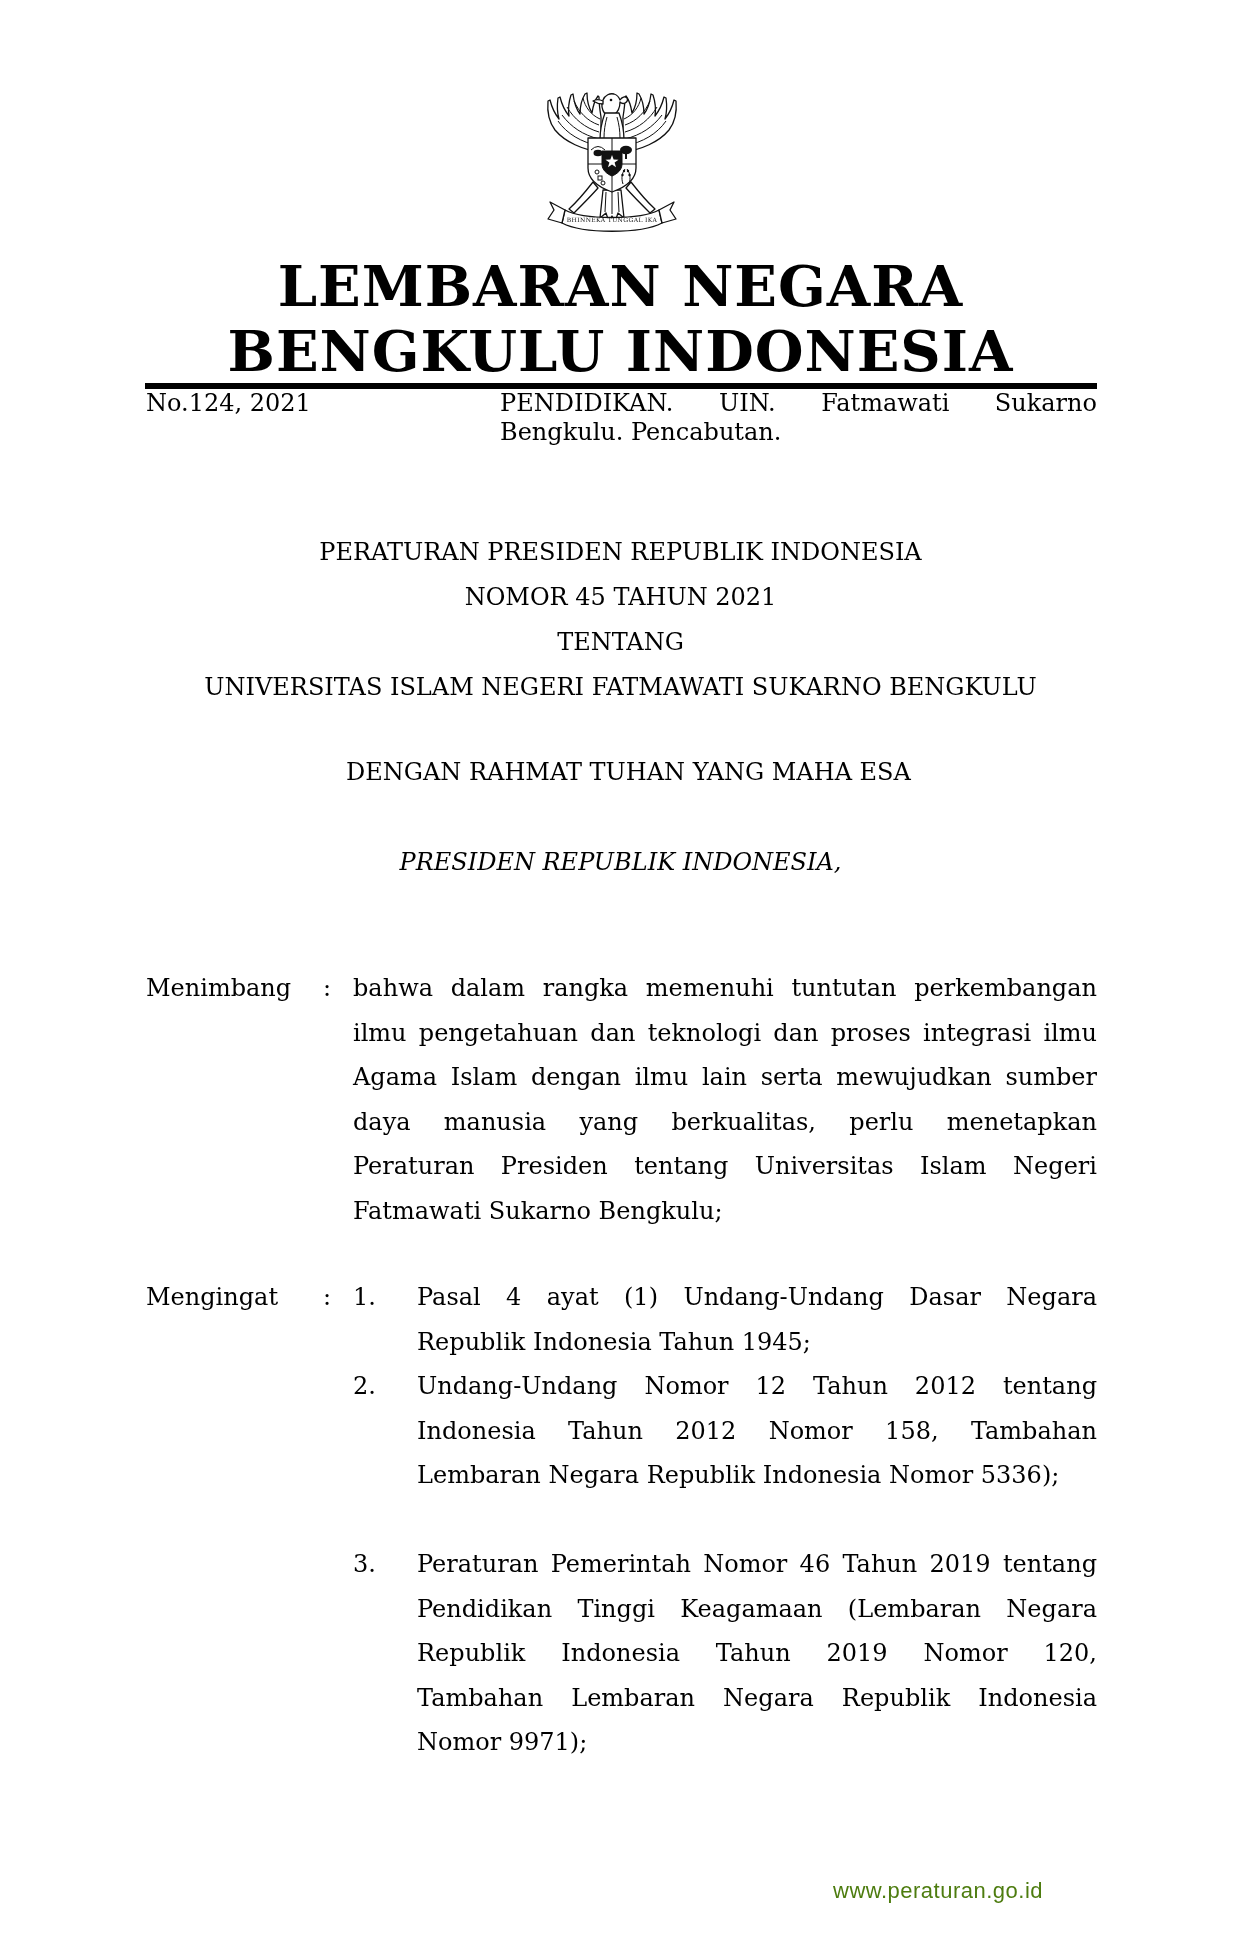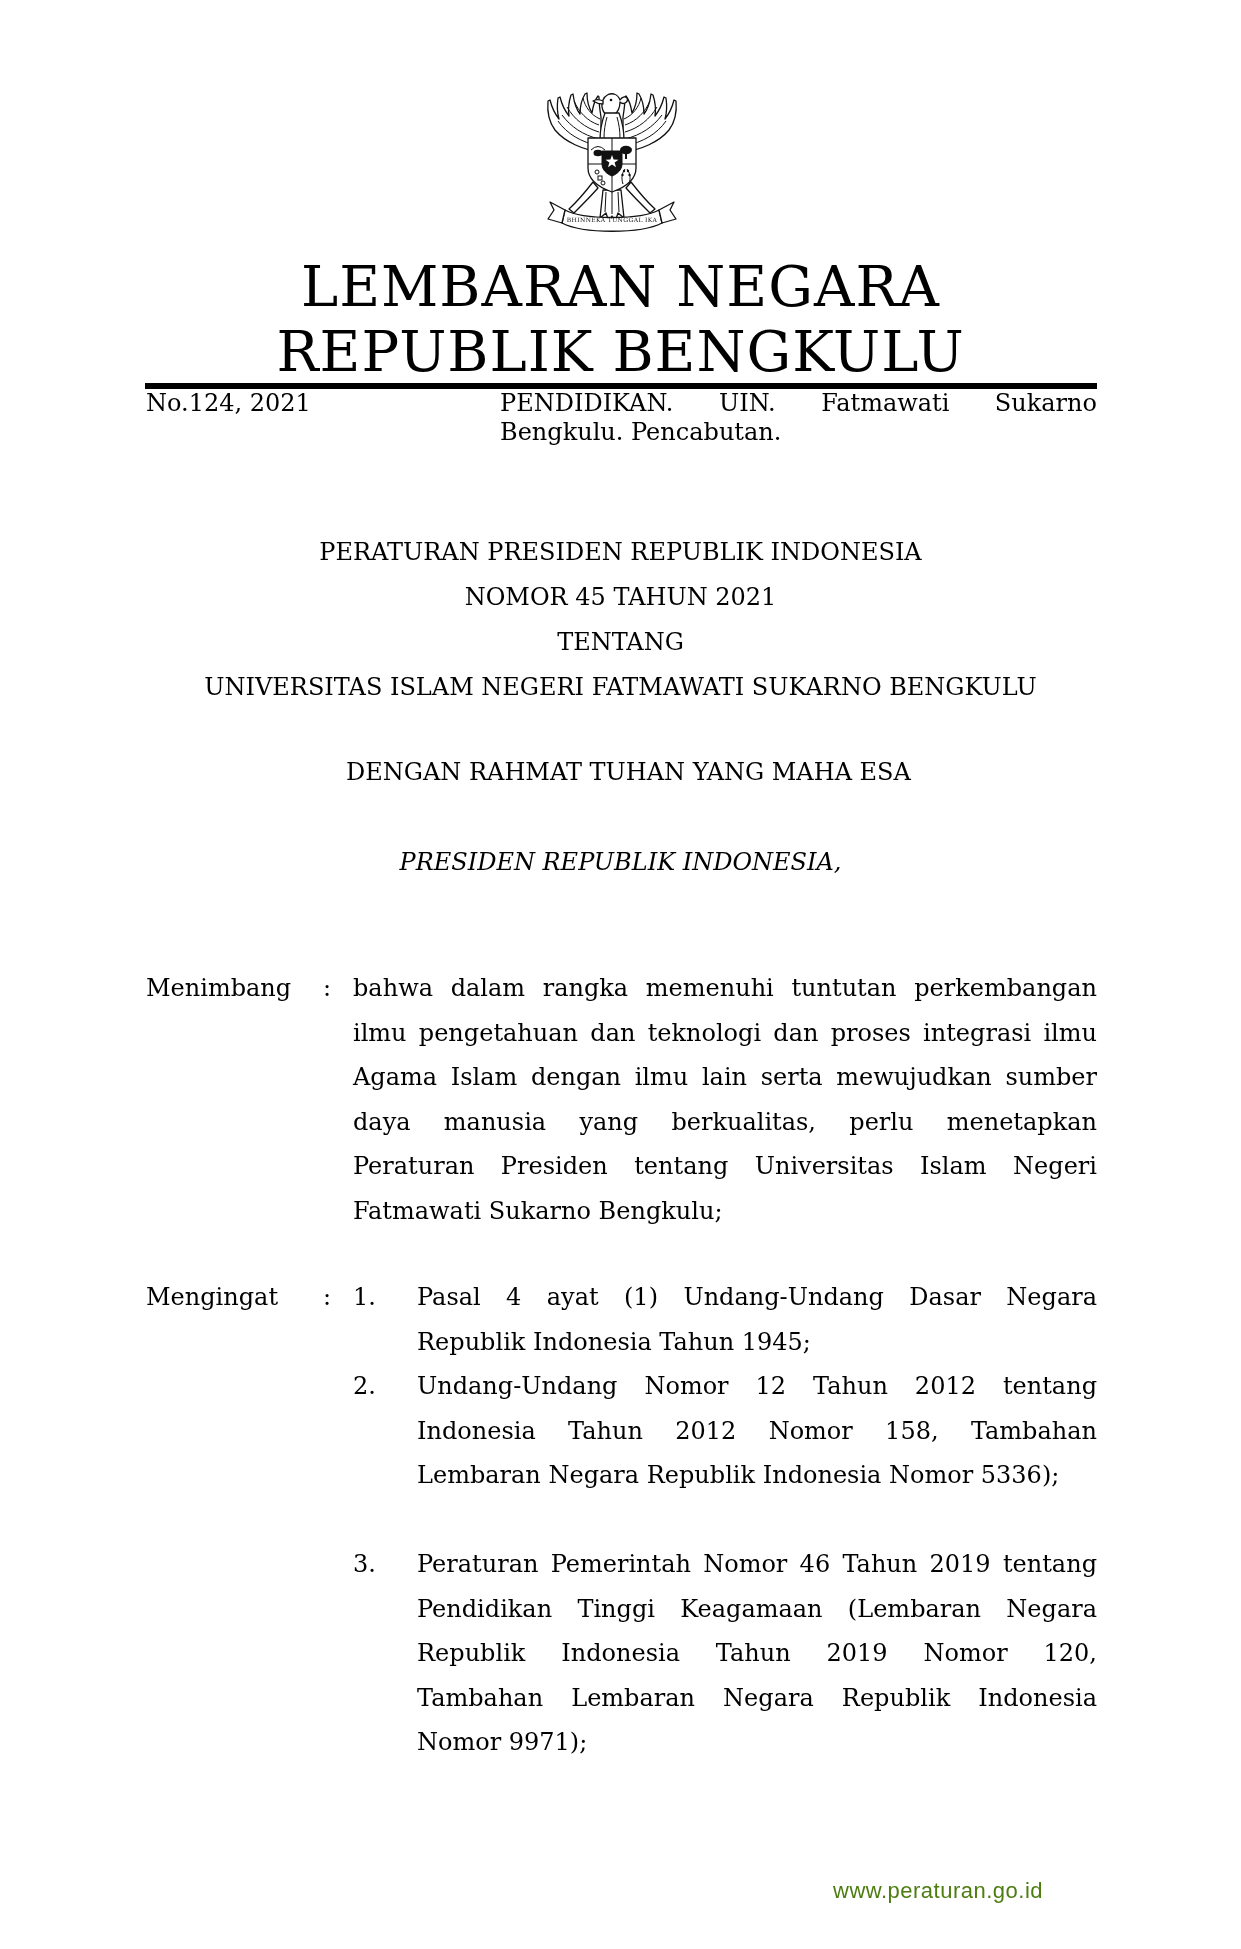--- a/index.html
+++ b/index.html
@@ -6,21 +6,21 @@
   .page {
     position:relative; width:1241px; height:1949px; background:#ffffff;
     color:#000; font-family:"DejaVu Serif", serif; overflow:hidden;
   }
   .abs { position:absolute; }
   .center { text-align:center; left:0; width:100%; }
 
   .emblem { left:541px; top:88px; width:142px; height:152px; }
 
   .masthead {
-    top:254px; font-weight:normal; font-size:56px; line-height:65px;
+    top:254px; font-weight:bold; font-size:56px; line-height:65px;
     letter-spacing:1px;
   }
 
   .rule { left:145px; top:383px; width:952px; height:6px; background:#000; }
 
   .issue-no { left:146px; top:389px; font-size:24px; line-height:28.5px; }
   .issue-subject { left:500px; top:389px; width:597px; font-size:24px; line-height:28.5px; }
 
   .doc-title { top:530px; font-size:24px; line-height:45px; }
   .invocation { top:750px; font-size:24px; line-height:45px;margin-left:8px; }
@@ -111,21 +111,21 @@
 
       <path class="outline" d="M24,122 C42,132 100,132 118,122 L121,135 C100,146 42,146 21,135 Z"></path>
       <path class="outline" d="M24,122 L9,114 L13,122 L7,131 L21,135 Z"></path>
       <path class="outline" d="M118,122 L133,114 L129,122 L135,131 L121,135 Z"></path>
       <text x="71" y="134" text-anchor="middle" font-size="6" font-family="DejaVu Serif, serif" fill="#111" letter-spacing="0.4">BHINNEKA TUNGGAL IKA</text>
     </svg>
   </div>
 
   <div class="abs center masthead">
     <div>LEMBARAN NEGARA</div>
-    <div>REPUBLIK BENGKULU</div>
+    <div>BENGKULU INDONESIA</div>
   </div>
 
   <div class="abs rule"></div>
 
   <div class="abs issue-no">No.124, 2021</div>
   <div class="abs issue-subject">
       <div class="tline">PENDIDIKAN. UIN. Fatmawati Sukarno</div>
       <div class="tline last">Bengkulu. Pencabutan.</div>
     </div>
 

